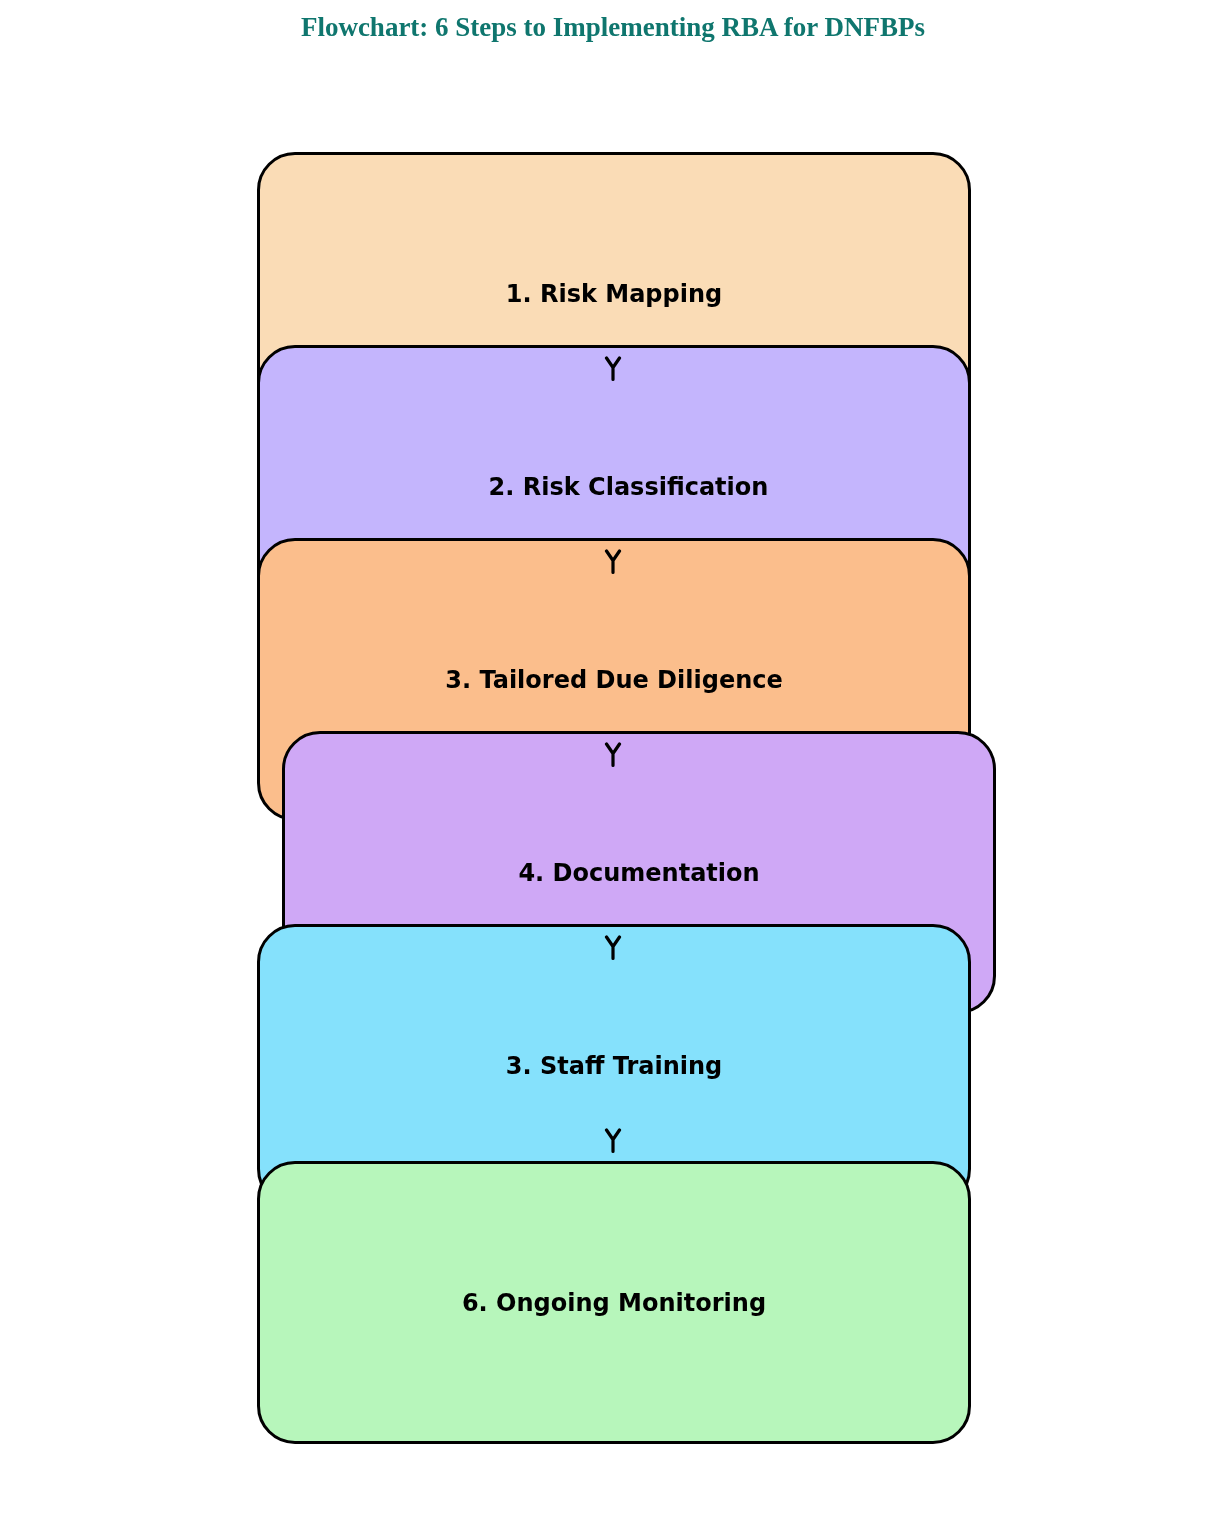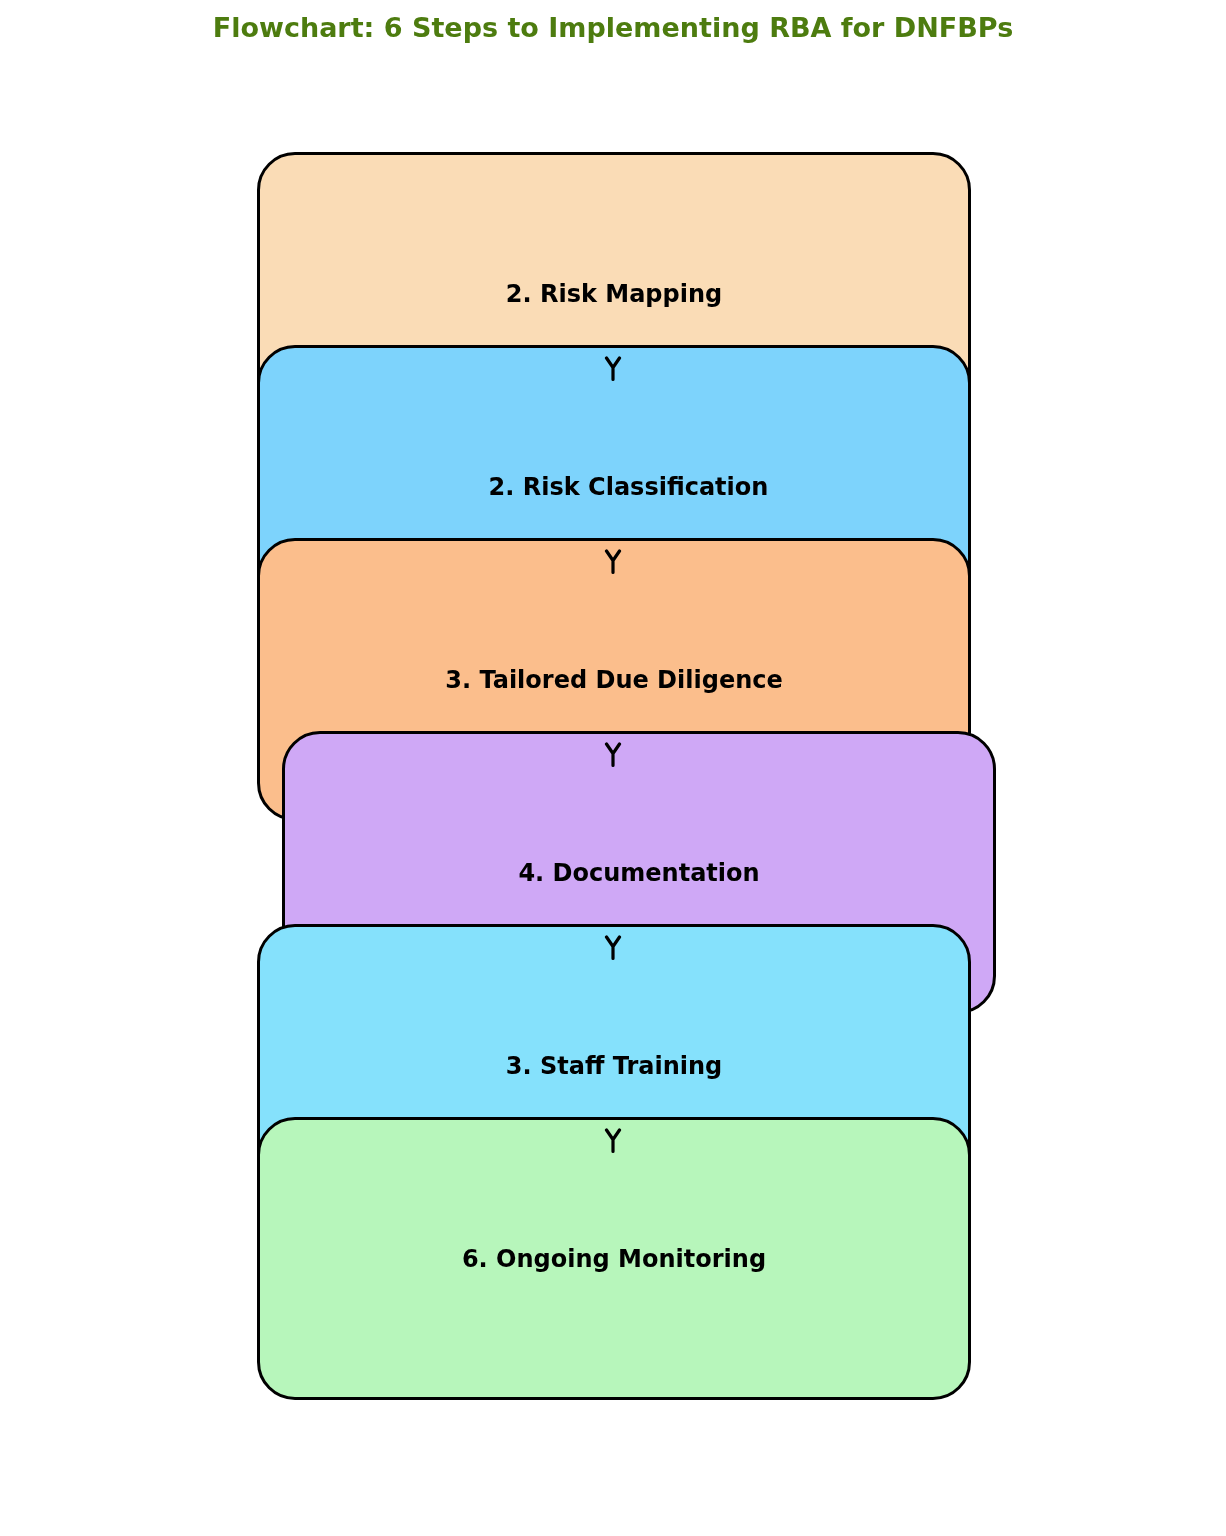--- a/index.html
+++ b/index.html
@@ -46,38 +46,38 @@
   .flow-arrow {
     position: absolute;
     left: 604px;
     width: 18px;
     height: 26px;
     z-index: 20;
   }
   .flow-arrow svg { display: block; }
   
   .z1 { z-index: 1; } .z2 { z-index: 2; } .z3 { z-index: 3; }
-  .z4 { z-index: 4; } .z5 { z-index: 5; } .z6 { z-index: 6; }
+  .z4 { z-index: 4; } .z5 { z-index: 5; } .z6 { z-index: 6; margin-top: 44px; }
   .t1 { top: 152px; } .t2 { top: 345px; } .t3 { top: 538px; }
   .t4 { top: 731px; margin-left: 25px; } .t5 { top: 924px; } .t6 { top: 1117px; }
   .a1 { top: 356px; } .a2 { top: 549px; } .a3 { top: 742px; }
   .a4 { top: 935px; } .a5 { top: 1128px; }
 </style>
 </head>
 <body>
 
 <div id="canvas">
 
-  <div class="page-title" style="color: #4d7c0f;">Flowchart: 6 Steps to Implementing RBA for DNFBPs</div>
+  <div class="page-title" style="color: #0f766e; font-family: Liberation Serif, serif;">Flowchart: 6 Steps to Implementing RBA for DNFBPs</div>
 
   <div class="step-box t1 z1" style="background-color: rgb(250, 220, 182);">
-    <span class="step-label">2. Risk Mapping</span>
+    <span class="step-label">1. Risk Mapping</span>
   </div>
 
-  <div class="step-box t2 z2" style="background-color: #7dd3fc; padding-left: 29px;">
+  <div class="step-box t2 z2" style="background-color: #c4b5fd; padding-left: 29px;">
     <span class="step-label">2. Risk Classification</span>
   </div>
 
   <div class="step-box t3 z3" style="background-color: rgb(251, 190, 140); justify-content: center;">
     <span class="step-label">3. Tailored Due Diligence</span>
   </div>
 
   <div class="step-box t4 z4" style="background-color: rgb(207, 168, 246);">
     <span class="step-label">4. Documentation</span>
   </div>

